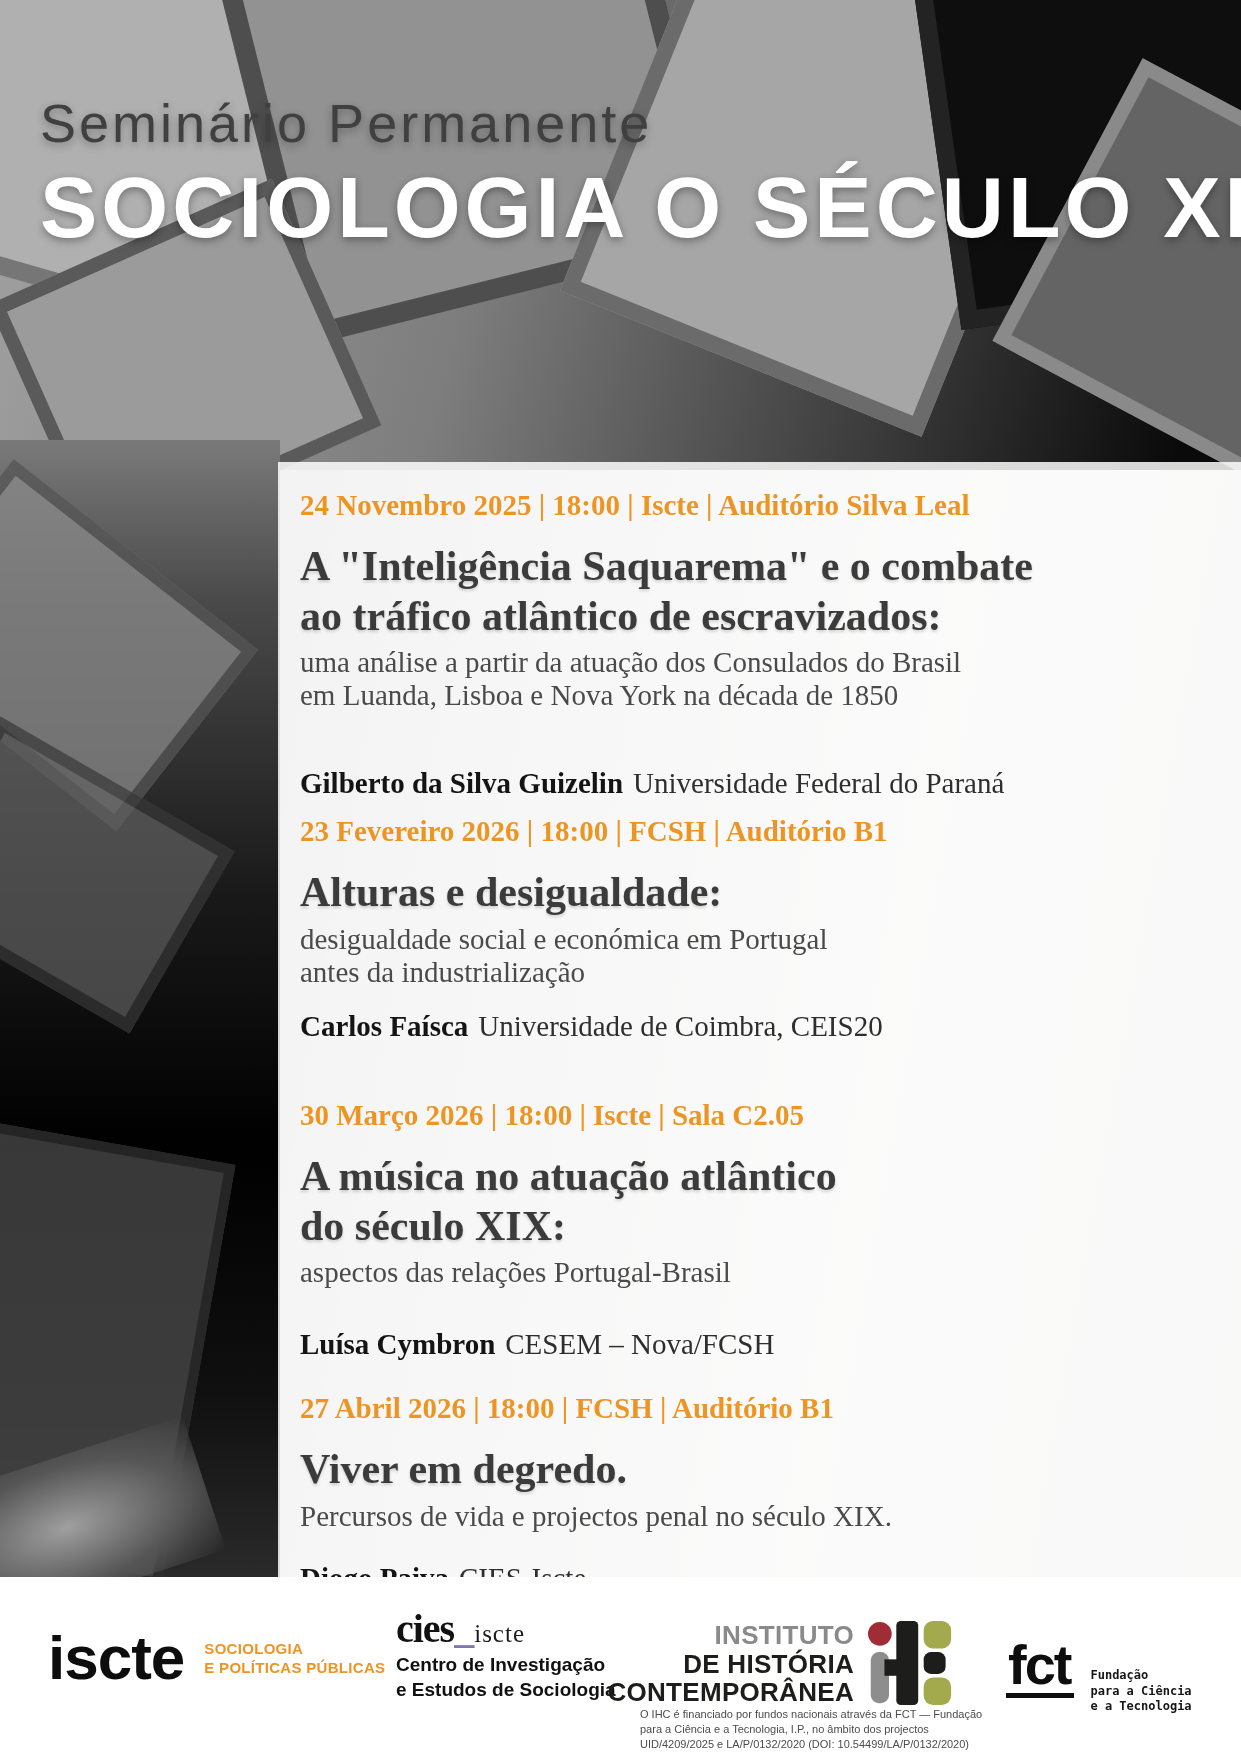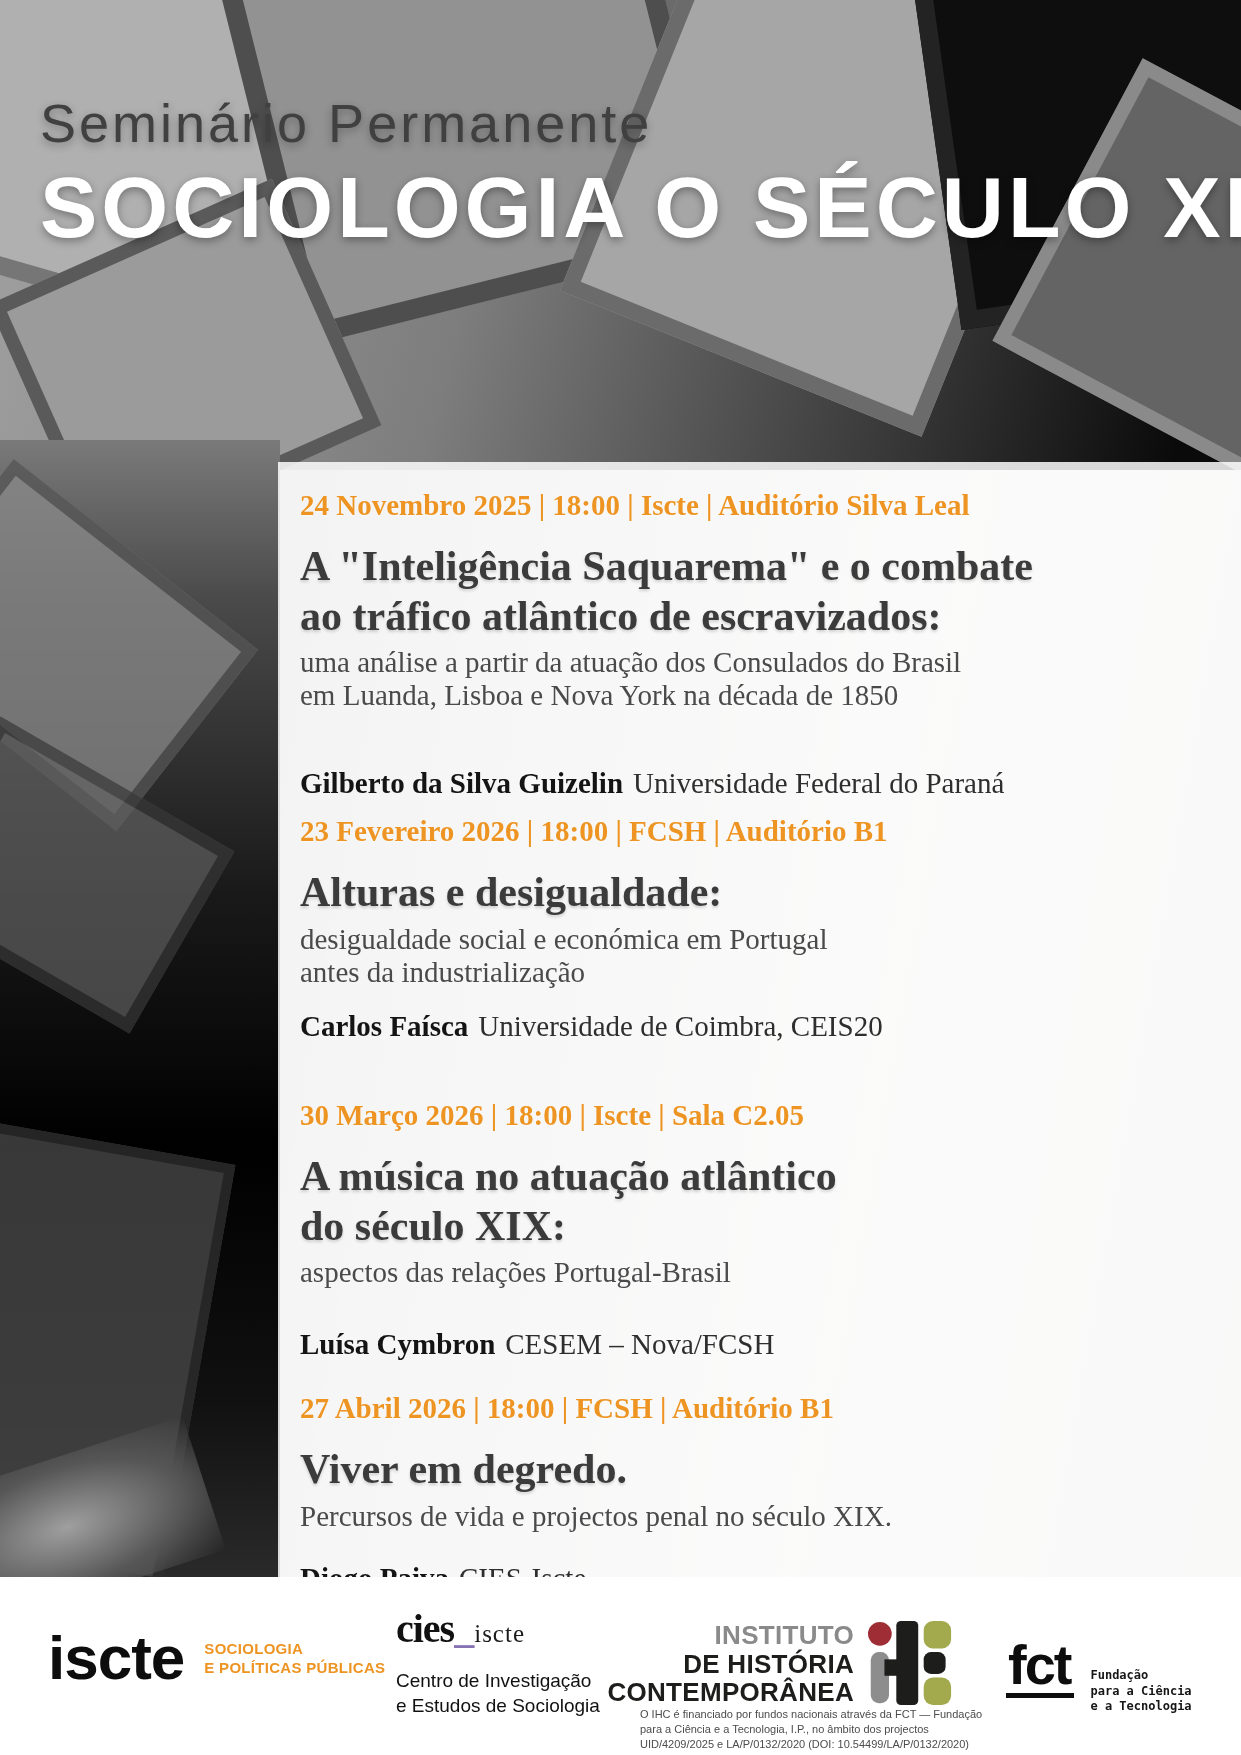--- a/index.html
+++ b/index.html
@@ -59,21 +59,21 @@
   .footer{position:absolute;left:0;top:1577px;width:1241px;height:178px;background:#ffffff;}
   .iscte-group{position:absolute;left:48px;top:50px;display:flex;align-items:center;}
   .iscte-word{font-size:62px;font-weight:700;letter-spacing:-1px;color:#0d0d0d;line-height:1;}
   .iscte-sub{margin-left:20px;font-size:15px;font-weight:700;color:#ED9422;line-height:1.3;
     letter-spacing:.3px;}
   .cies-group{position:absolute;left:396px;top:32px;}
   .cies-row{line-height:1;font-family:Liberation Serif, serif;}
   .cies-main{font-size:40px;font-weight:800;color:#111;letter-spacing:-1px;}
   .cies-sep{font-size:40px;font-weight:800;color:#8673B4;}
   .cies-suffix{font-size:25px;font-weight:500;color:#1c1c1c;letter-spacing:1px;}
-  .cies-name{margin-top:20px;font-size:19px;font-weight:400;color:#111;line-height:1.3;}
+  .cies-name{margin-top:4px;font-size:19px;font-weight:700;color:#111;line-height:1.3;}
   .ihc-group{position:absolute;left:594px;top:44px;display:flex;align-items:flex-start;}
   .ihc-name{width:260px;text-align:right;font-size:26px;font-weight:800;line-height:1.1;
     letter-spacing:.3px;color:#1d1d1b;}
   .ihc-name .gray{color:#8a8a8a;}
   .ihc-icon{margin-left:12px;width:88px;height:84px;}
   .ihc-funding{position:absolute;left:640px;top:130px;width:370px;font-size:11px;color:#4c4c4c;
     line-height:1.35;}
   .fct-group{position:absolute;left:1006px;top:46px;display:flex;align-items:center;}
   .fct-word{font-size:56px;font-weight:700;letter-spacing:-2px;color:#0d0d0d;line-height:.9;
     border-bottom:5px solid #0d0d0d;padding:0 4px 2px 2px;}

